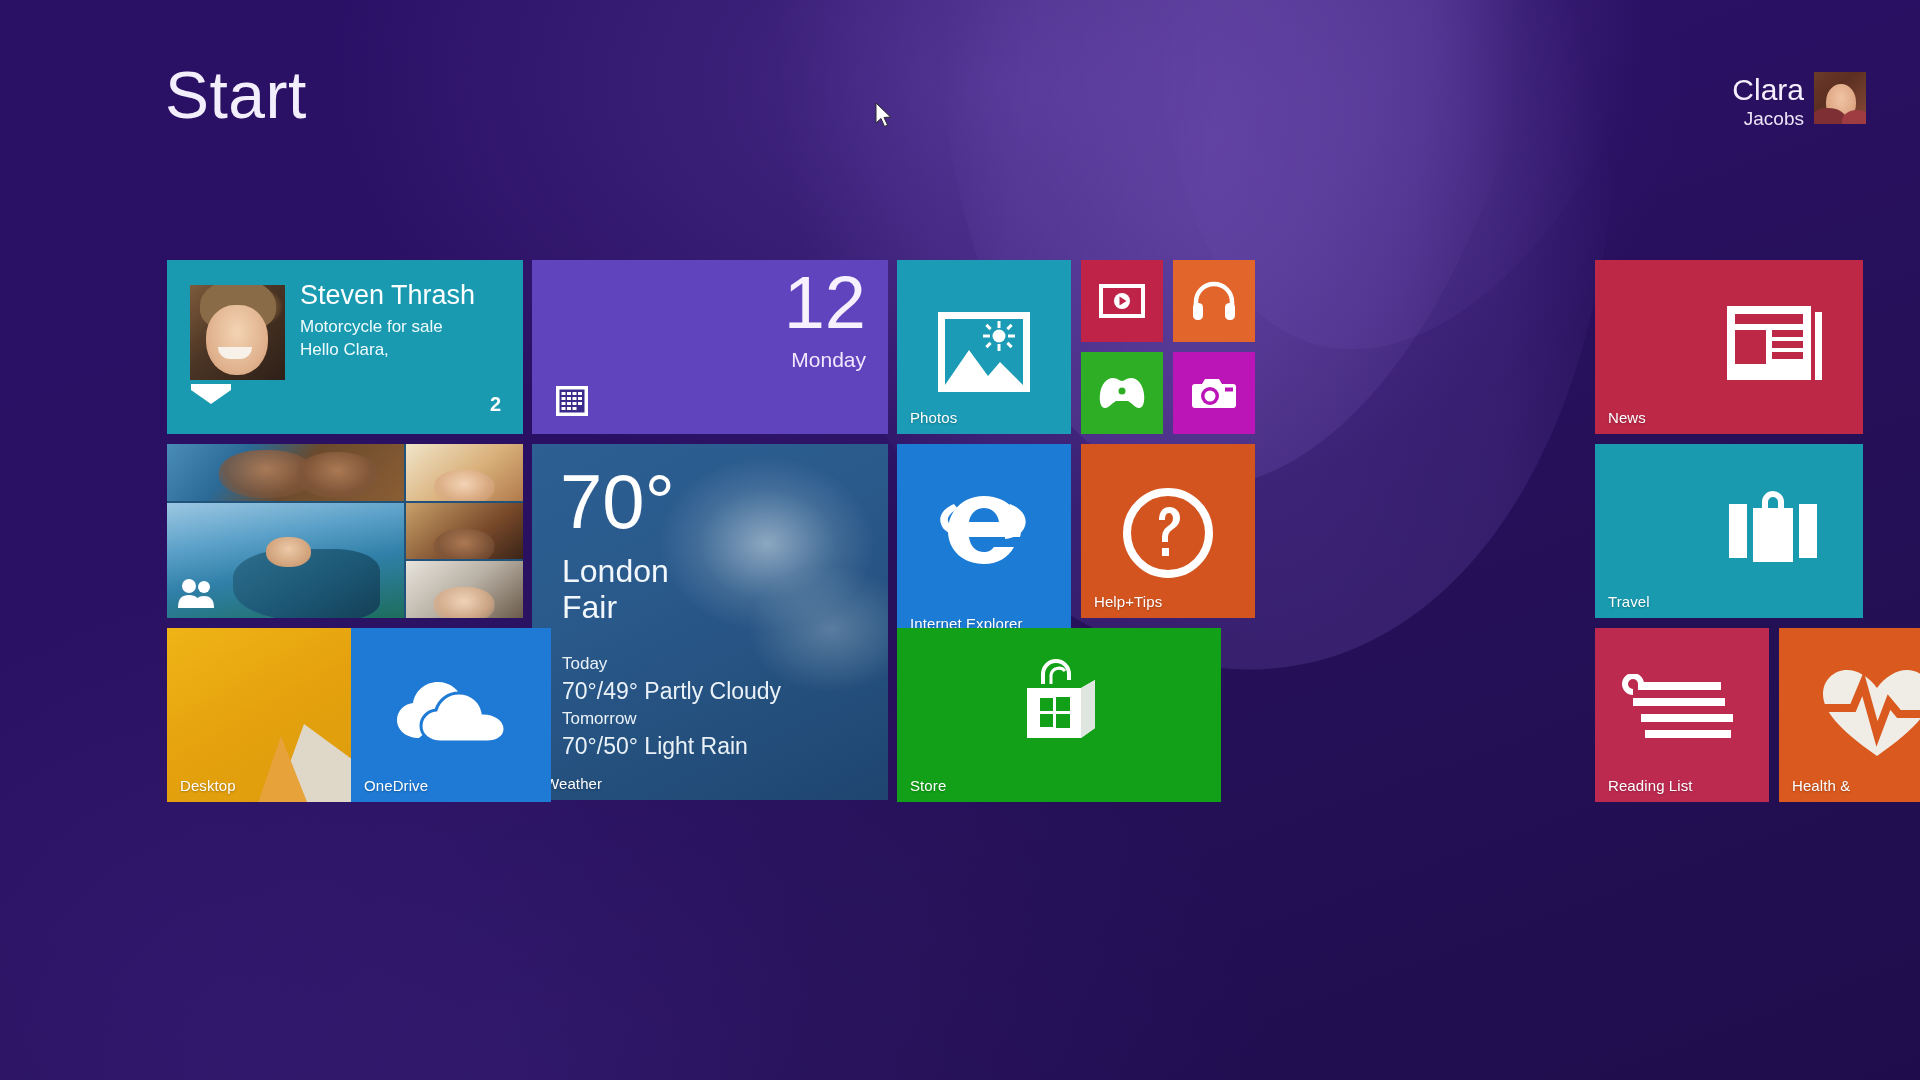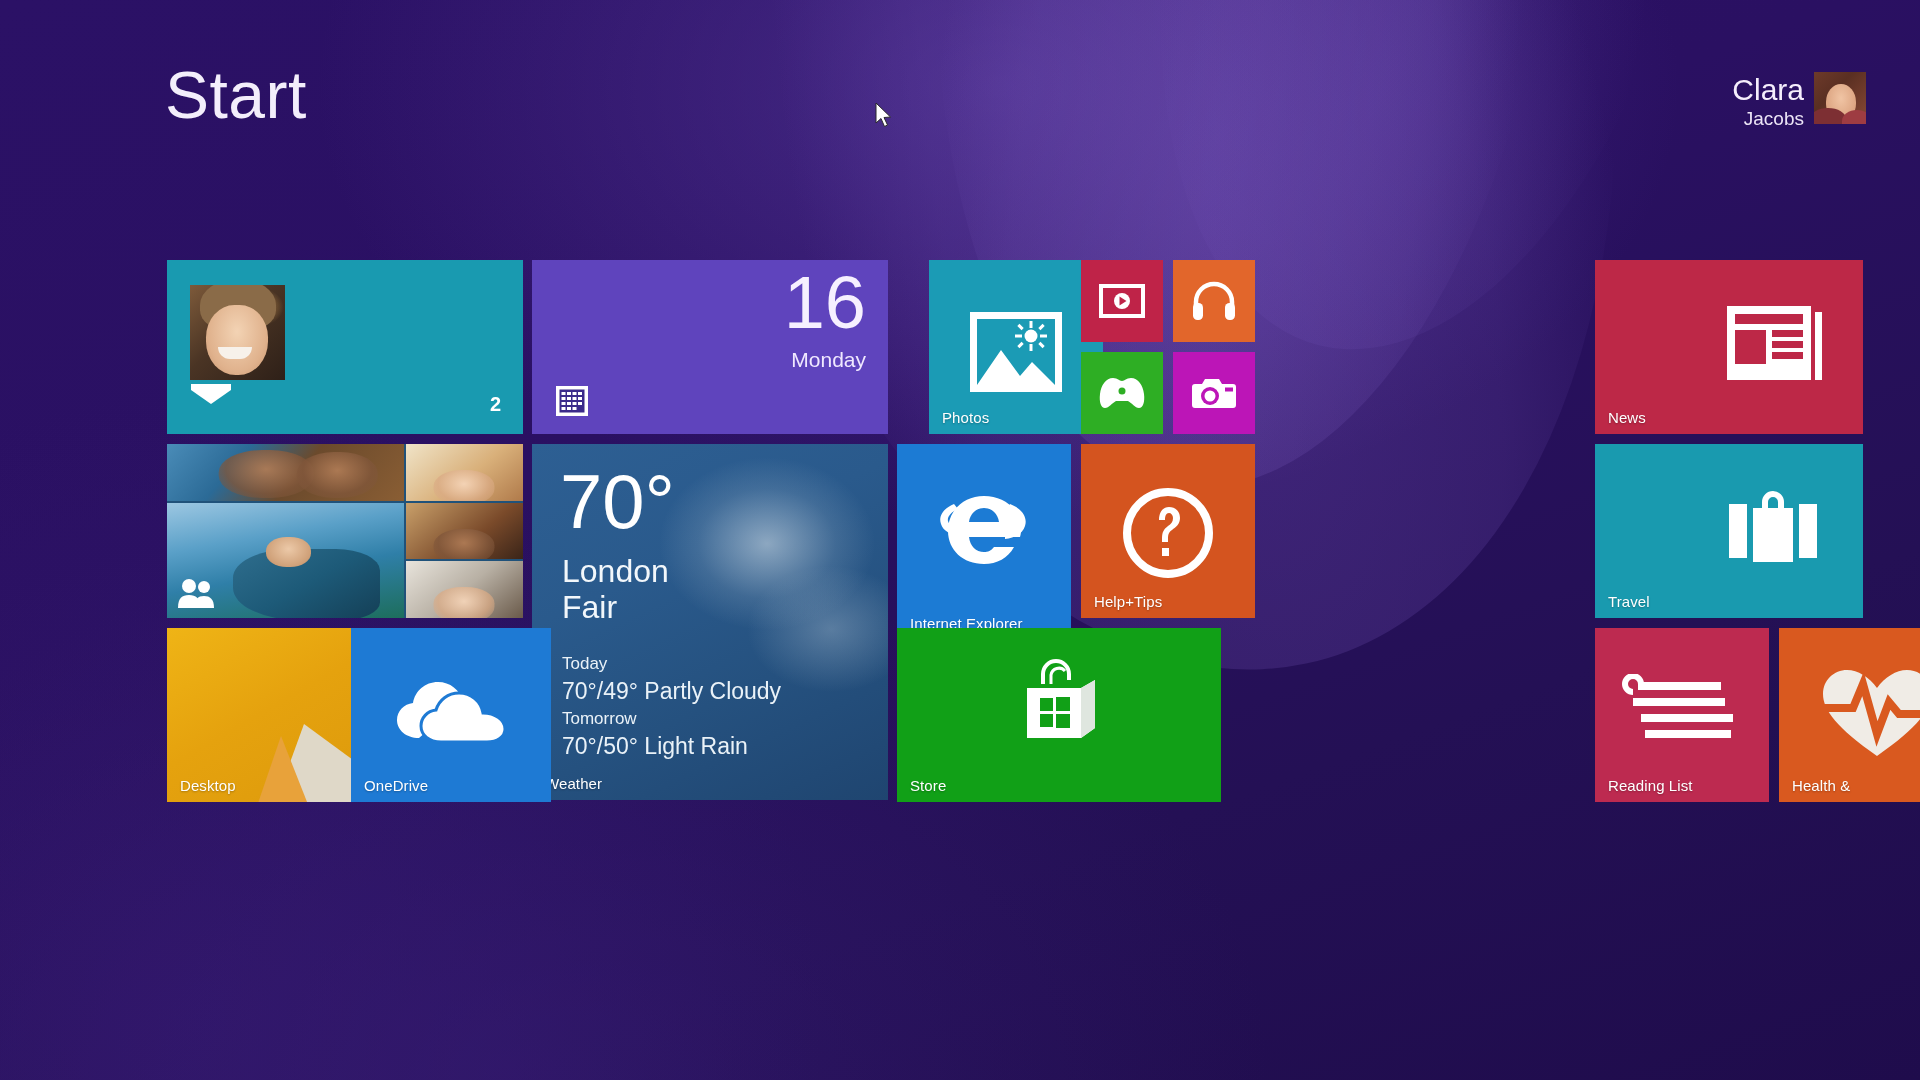--- a/index.html
+++ b/index.html
@@ -182,21 +182,21 @@
     position: absolute; right: 22px; top: 6px;
     font-size: 74px; font-weight: 200; color: #f6f0ff; line-height: 1;
   }
   #cal-weekday {
     position: absolute; right: 22px; top: 88px;
     font-size: 21px; font-weight: 400; color: #f0e8ff;
   }
   #cal-icon { position: absolute; left: 24px; bottom: 18px; width: 32px; height: 30px; }
 
   
-  #tile-photos { left: 730px; top: 0; width: 174px; height: 174px; background: #1b9bb5; margin-left: 32px; }
+  #tile-photos { left: 730px; top: 0; width: 174px; height: 174px; background: #1b9bb5; }
   #photos-icon { position: absolute; left: 50%; top: 46px; transform: translateX(-50%); width: 96px; height: 96px; }
 
   
   #tile-video  { left: 914px; top: 0;   width: 82px; height: 82px; background: #bf2348; }
   #tile-music  { left: 1006px; top: 0;  width: 82px; height: 82px; background: #e2662b; }
   #tile-xbox   { left: 914px; top: 92px; width: 82px; height: 82px; background: #2eae24; }
   #tile-camera { left: 1006px; top: 92px; width: 82px; height: 82px; background: #bc15b7; }
   .mini-glyph { position: absolute; left: 50%; top: 50%; transform: translate(-50%,-50%); }
 
   
@@ -333,30 +333,35 @@
     <div class="group" id="group-1">
 
       <div class="tile" id="tile-mail">
         <div id="mail-avatar">
           <div class="bg"></div>
           <div class="blurlight"></div>
           <div class="hair"></div>
           <div class="face"></div>
           <div class="smile"></div>
         </div>
+        <div id="mail-text">
+          <div class="mail-sender">Steven Thrash</div>
+          <div class="mail-subject">Motorcycle for sale</div>
+          <div class="mail-preview">Hello Clara,</div>
+        </div>
         <svg id="mail-icon" viewBox="0 0 40 28">
           <path d="M0,0 H40 V4 L20,18 L0,4 Z" fill="#ffffff"></path>
           <path d="M0,7 L20,21 L40,7 V27 H0 Z" fill="#199ab0"></path>
           <path d="M0,0 H40 V6 L20,20 L0,6 Z" fill="#ffffff"></path>
         </svg>
         <div id="mail-count">2</div>
       </div>
 
       <div class="tile" id="tile-calendar">
-        <div id="cal-day">16</div>
+        <div id="cal-day">12</div>
         <div id="cal-weekday">Monday</div>
         <svg id="cal-icon" viewBox="0 0 32 30">
           <rect x="0" y="0" width="32" height="30" fill="#ffffff"></rect>
           <rect x="3.5" y="3.5" width="25" height="23" fill="#3a2a8a"></rect>
           <g fill="#ffffff">
             <rect x="5.5" y="6" width="4" height="3"></rect>
               <rect x="11" y="6" width="4" height="3"></rect>
             <rect x="16.5" y="6" width="4" height="3"></rect>
               <rect x="22" y="6" width="4" height="3"></rect>
             <rect x="5.5" y="11" width="4" height="3"></rect>

